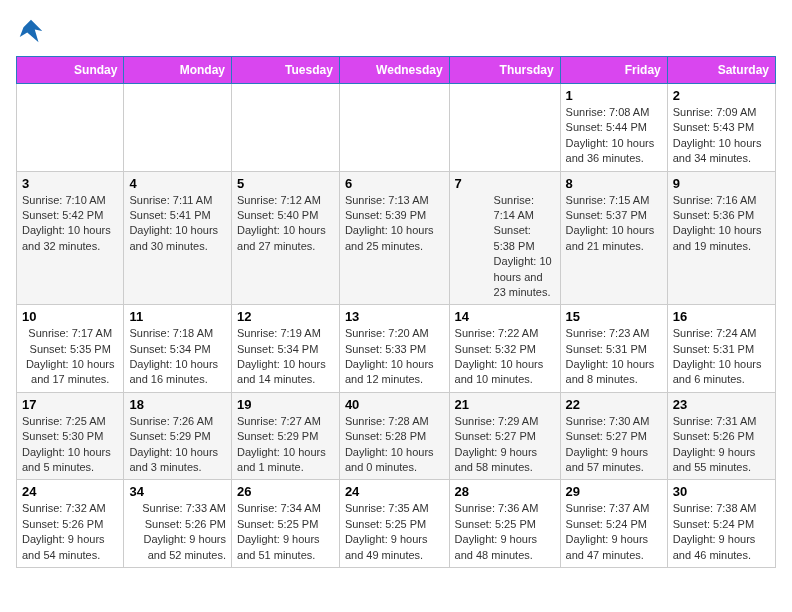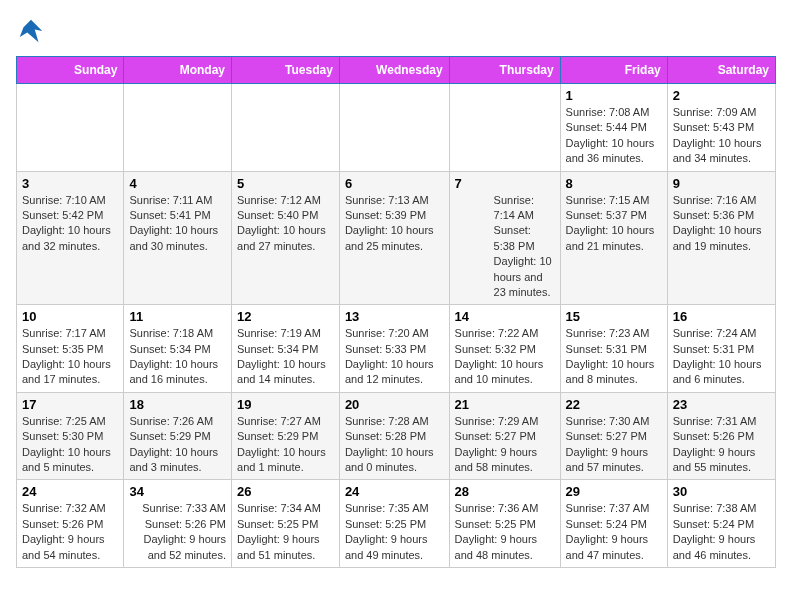--- a/index.html
+++ b/index.html
@@ -176,21 +176,21 @@
         <td>
           <div class="day-number">9</div>
           <div class="day-info" style="white-space: pre-line;">Sunrise: 7:16 AM
 Sunset: 5:36 PM
 Daylight: 10 hours and 19 minutes.</div>
         </td>
       </tr>
       <tr>
         <td>
           <div class="day-number">10</div>
-          <div class="day-info" style="white-space: pre-line;">Sunrise: 7:17 AM
+          <div class="day-info" style="white-space: pre-line; text-align: center;">Sunrise: 7:17 AM
 Sunset: 5:35 PM
 Daylight: 10 hours and 17 minutes.</div>
         </td>
         <td>
           <div class="day-number">11</div>
           <div class="day-info" style="white-space: pre-line;">Sunrise: 7:18 AM
 Sunset: 5:34 PM
 Daylight: 10 hours and 16 minutes.</div>
         </td>
         <td>
@@ -237,21 +237,21 @@
 Sunset: 5:29 PM
 Daylight: 10 hours and 3 minutes.</div>
         </td>
         <td>
           <div class="day-number">19</div>
           <div class="day-info" style="white-space: pre-line;">Sunrise: 7:27 AM
 Sunset: 5:29 PM
 Daylight: 10 hours and 1 minute.</div>
         </td>
         <td>
-          <div class="day-number">20</div>
+          <div class="day-number">40</div>
           <div class="day-info" style="white-space: pre-line;">Sunrise: 7:28 AM
 Sunset: 5:28 PM
 Daylight: 10 hours and 0 minutes.</div>
         </td>
         <td>
           <div class="day-number">21</div>
           <div class="day-info" style="white-space: pre-line;">Sunrise: 7:29 AM
 Sunset: 5:27 PM
 Daylight: 9 hours and 58 minutes.</div>
         </td>

